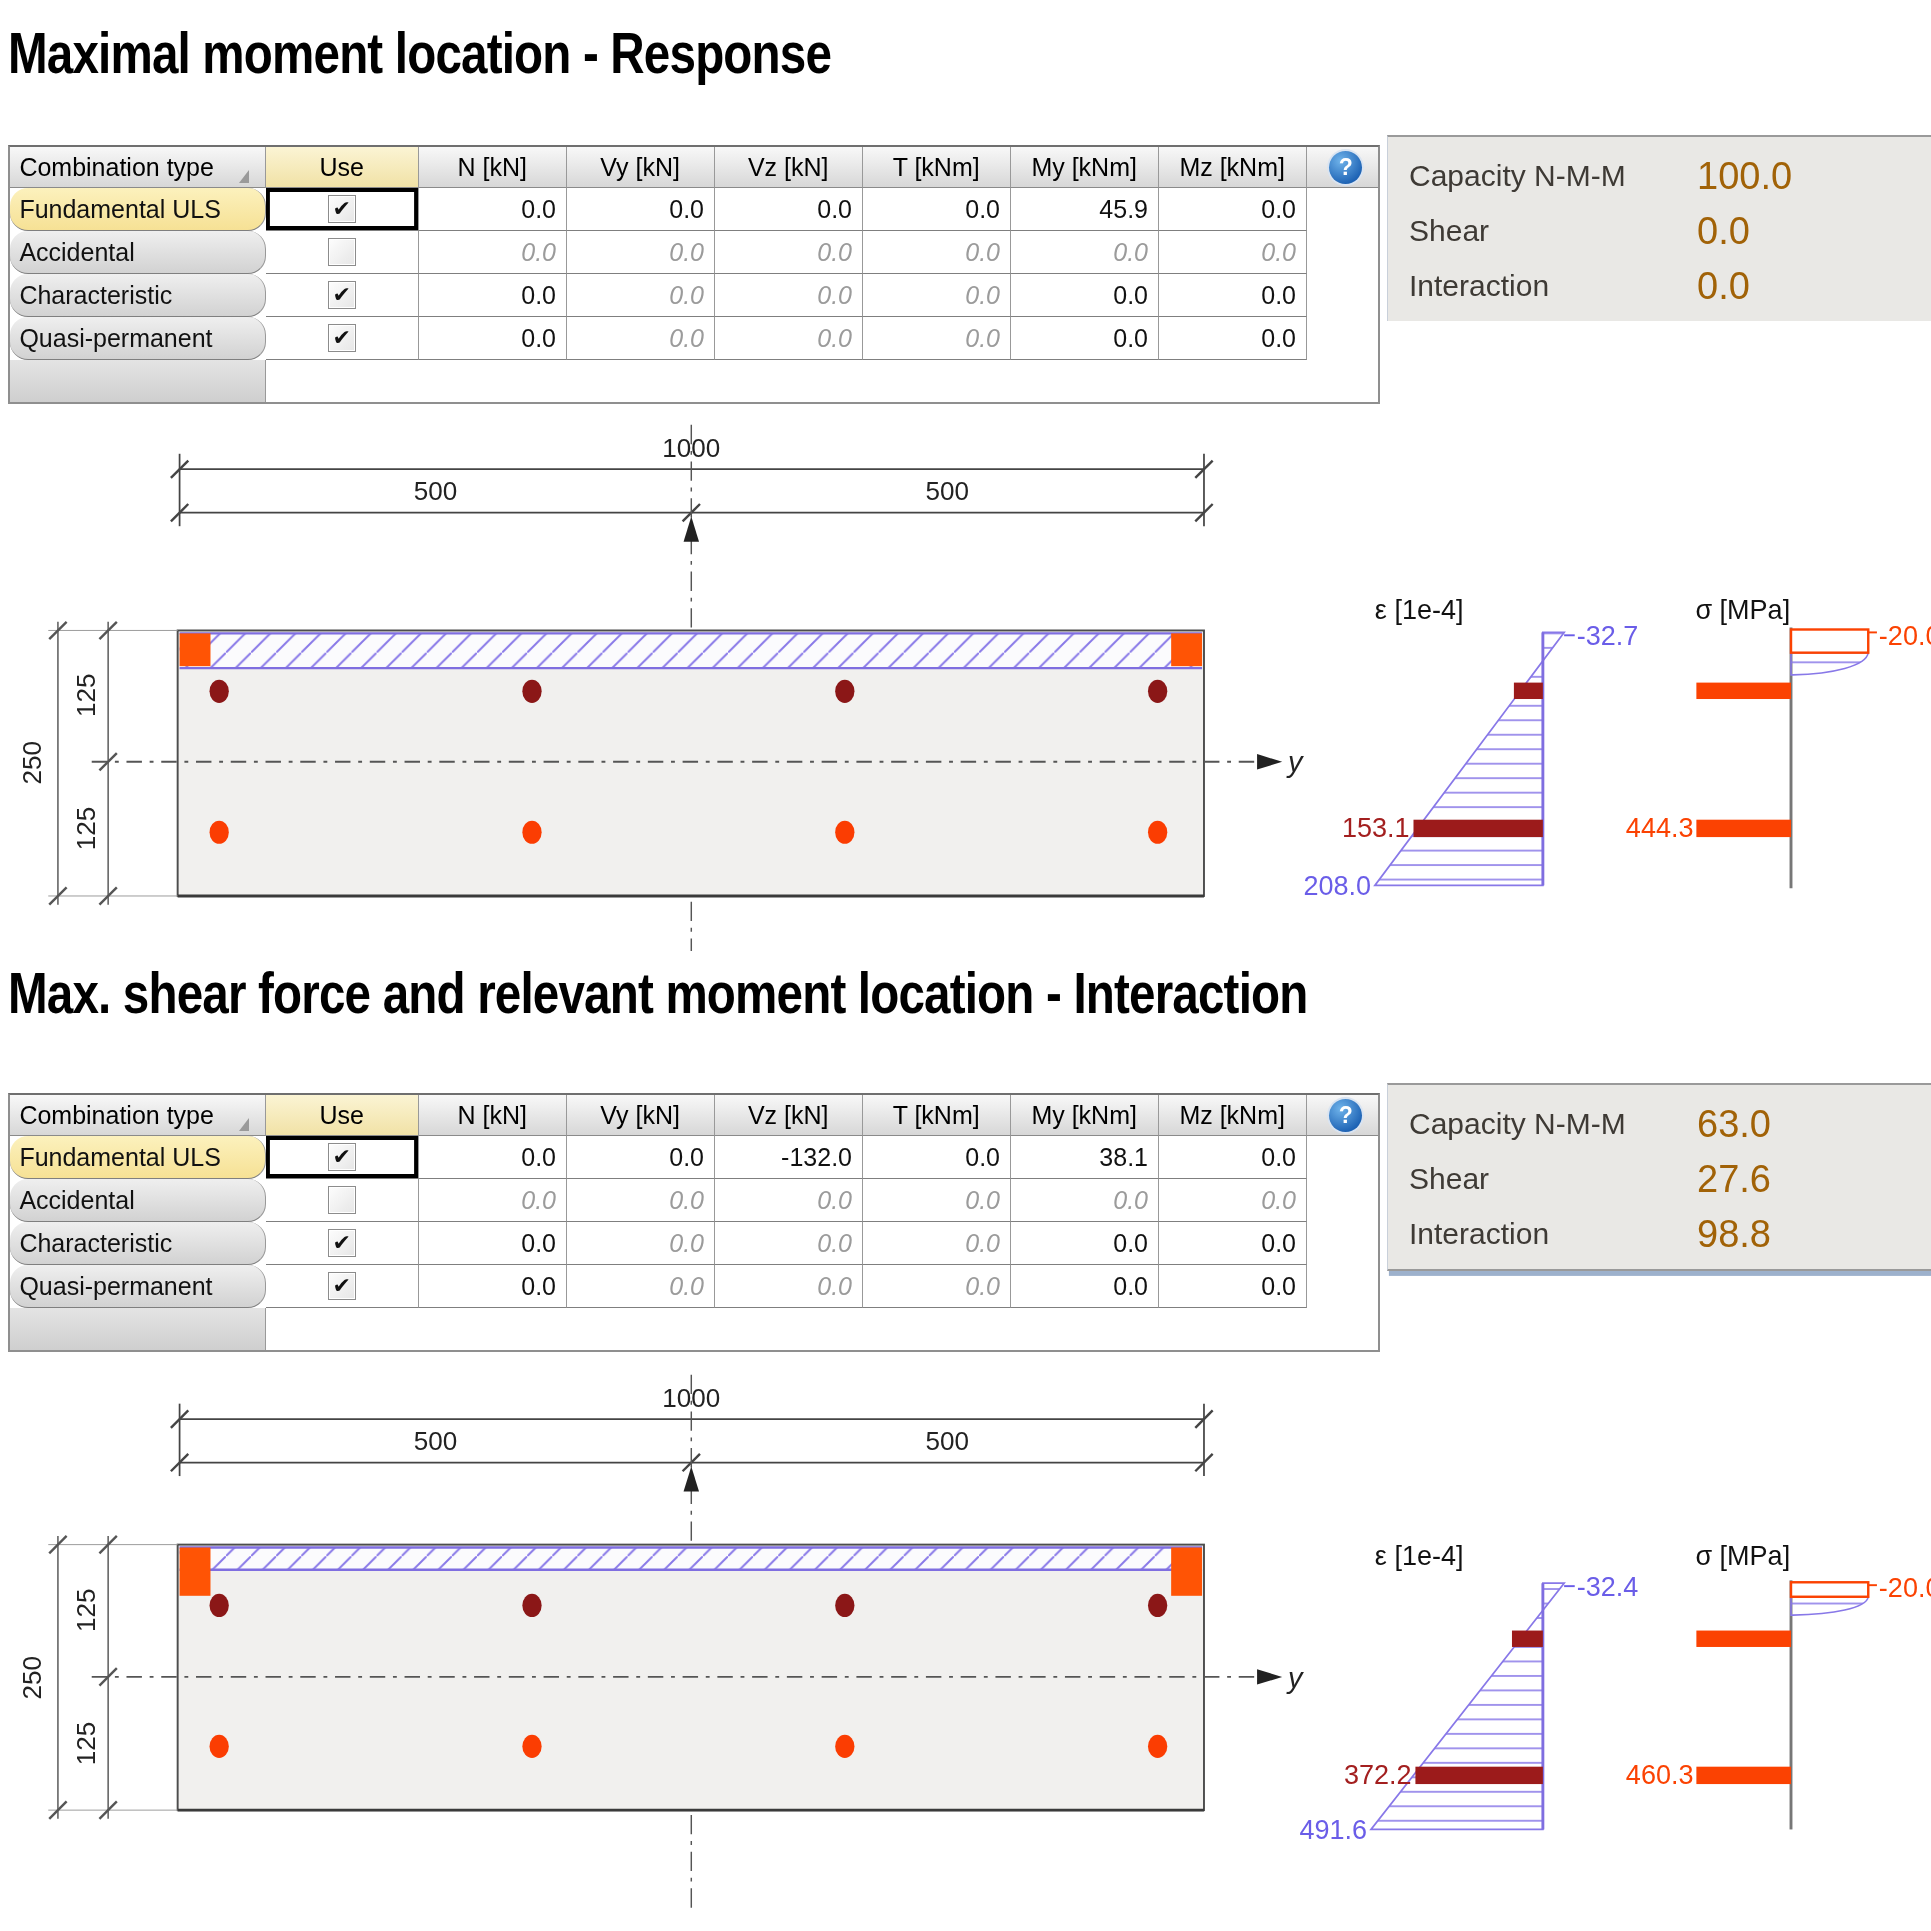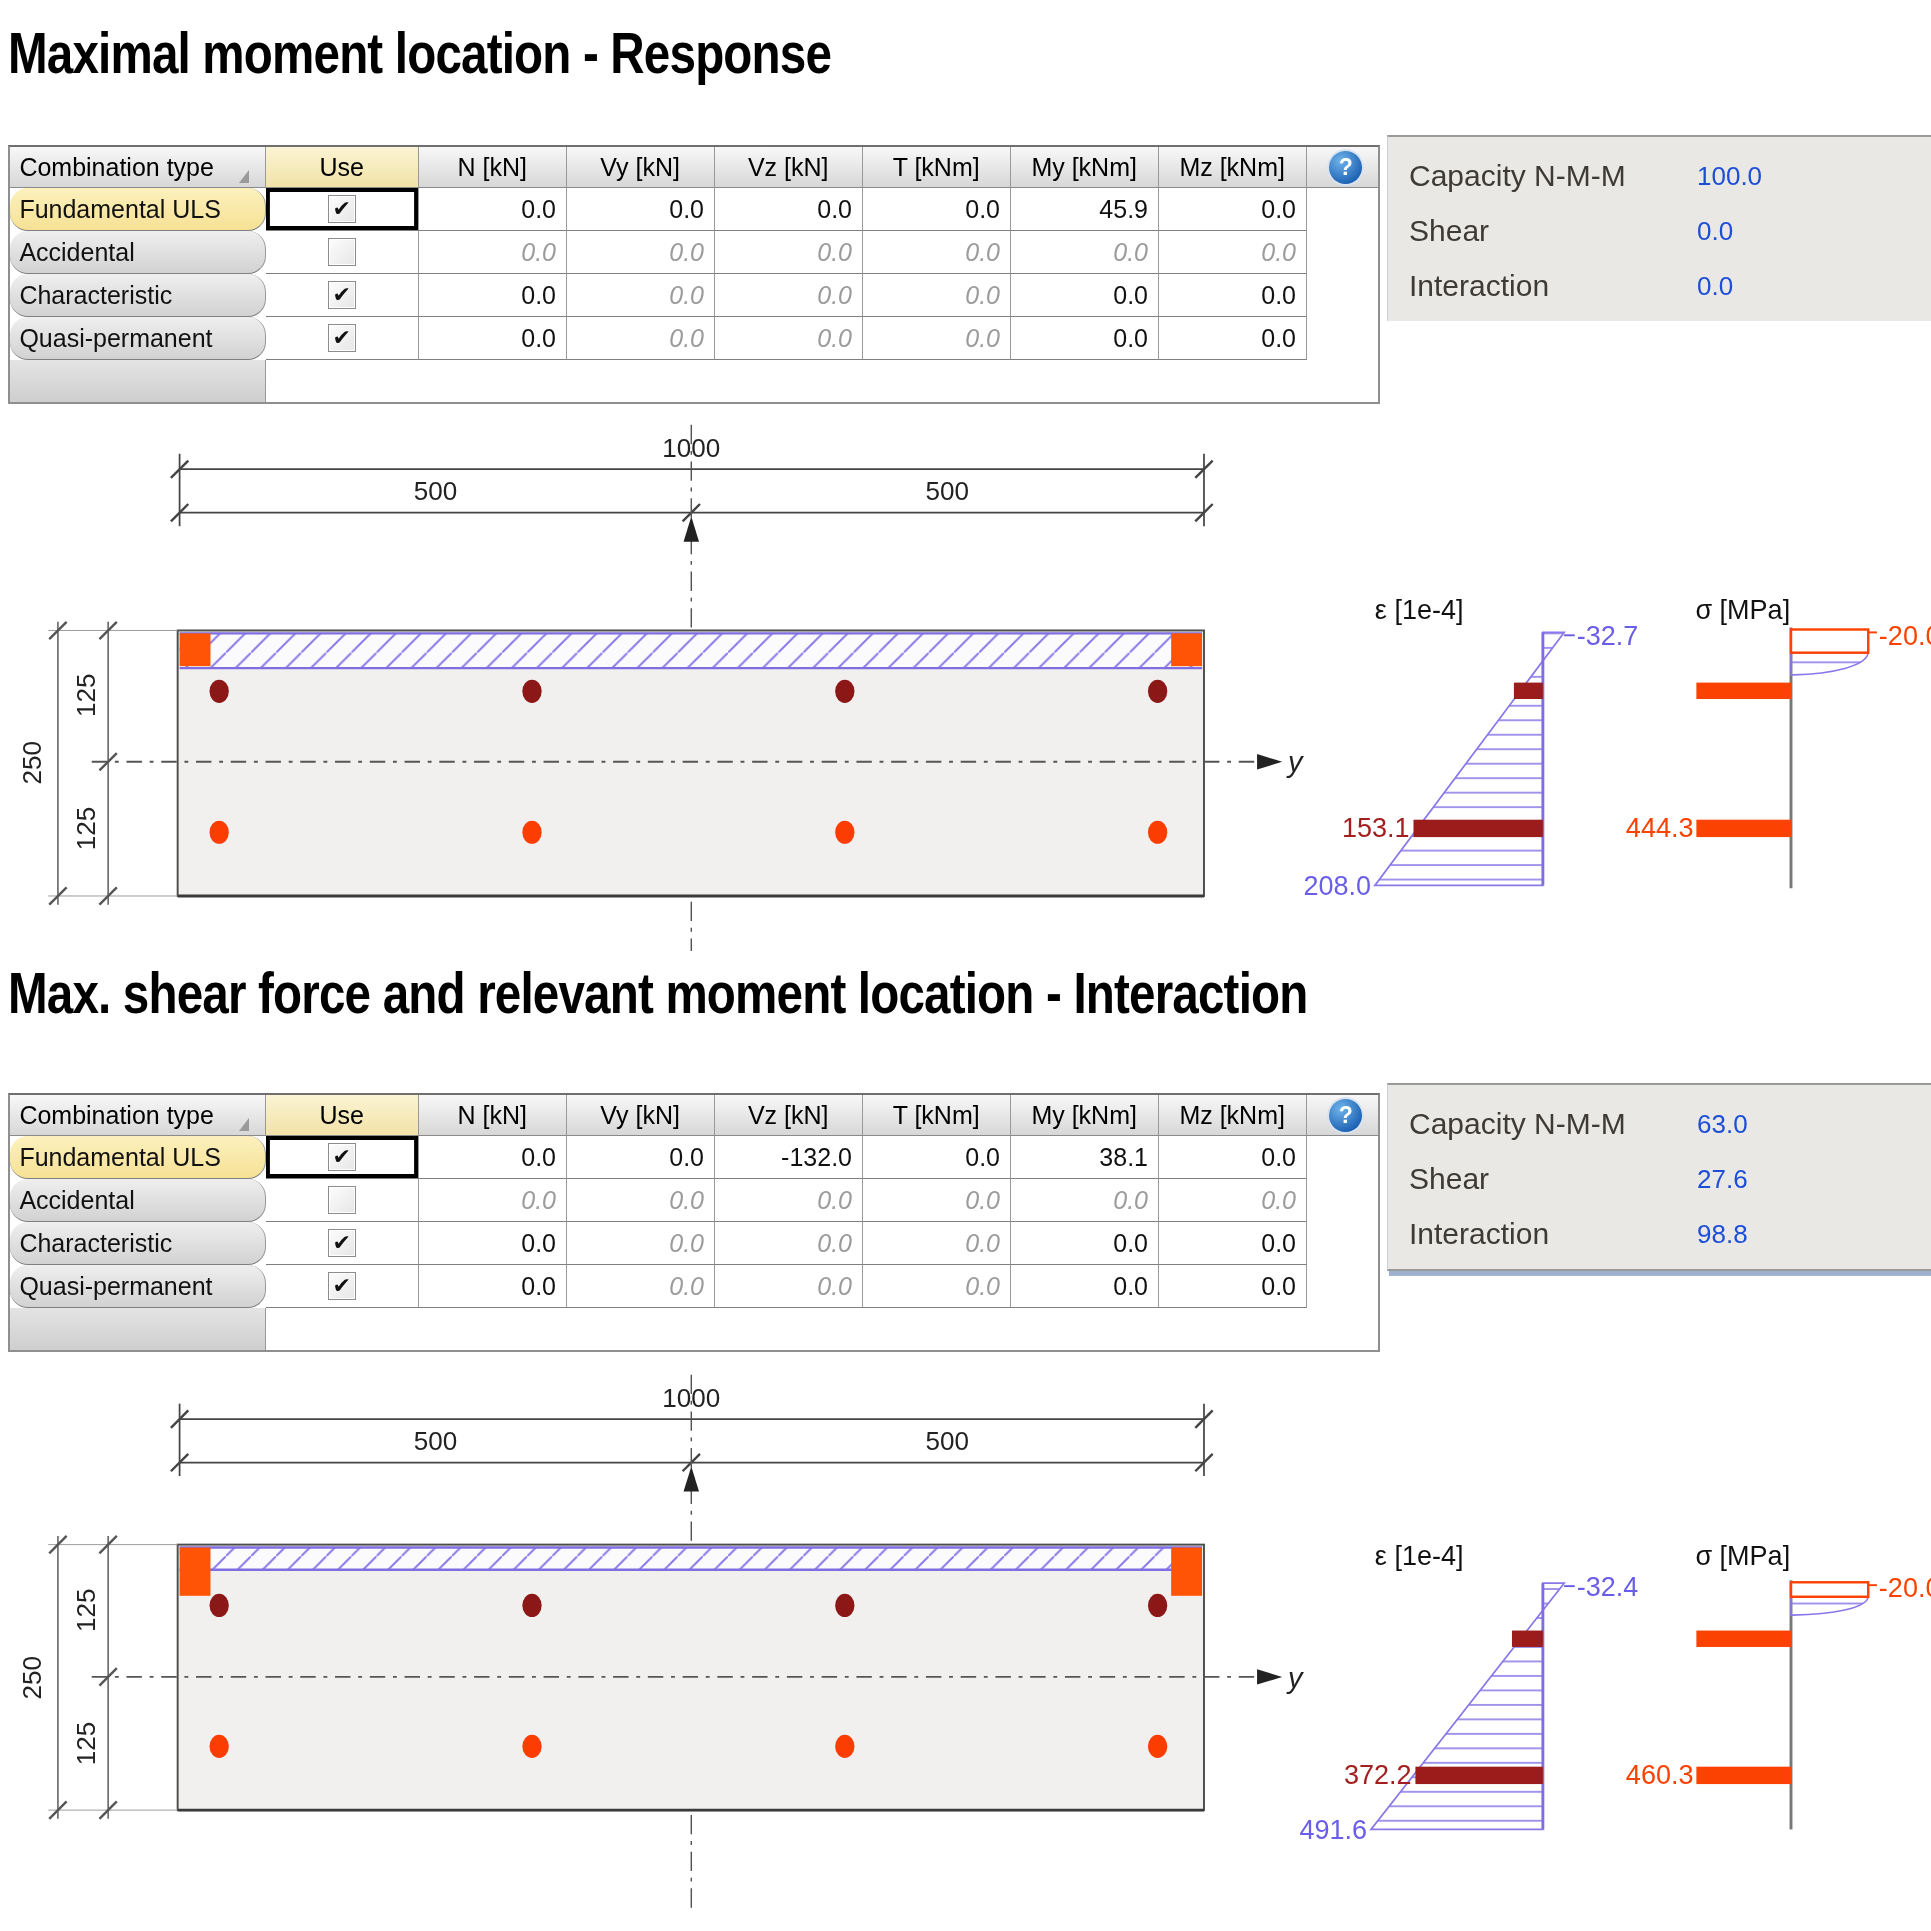--- a/index.html
+++ b/index.html
@@ -42,21 +42,21 @@
         background:radial-gradient(circle at 35% 30%,#6fb3ea,#1d62b4 75%);color:#fff;font-size:23px;
         font-weight:bold;display:flex;align-items:center;justify-content:center;
         box-shadow:0 0 0 1.9px #d9e4f2;}
 
   
   .panel{position:absolute;left:1387px;width:600px;background:#e9e8e5;border-top:2.9px solid #9a9a9a;
          border-left:1.9px solid #c9d0da;padding:11.6px 0 7.7px 0;box-sizing:border-box;}
   .panel.b2{border-bottom:2.9px solid #9a9a9a;box-shadow:0 6.8px 0 -1.9px #9db1cc;}
   .prow{display:flex;align-items:center;height:55px;padding:0 15.4px 0 21px;}
   .plabel{width:288px;font-size:30px;color:#3e3a35;}
-  .pvalue{font-size:26px;color:#1d4ed8;}
+  .pvalue{font-size:38px;color:#a16207;}
   .pcheck{margin-left:auto;width:41px;height:41px;border-radius:50%;
           background:radial-gradient(circle at 35% 28%,#94e87e,#3fb92e 75%);
           border:1.9px solid #35a426;color:#fff;font-size:25px;font-weight:bold;
           display:flex;align-items:center;justify-content:center;box-sizing:border-box;}
 
   svg{position:absolute;left:0;}
   svg text{font-family:"Liberation Sans",sans-serif;}
 </style>
 </head>
 <body>

